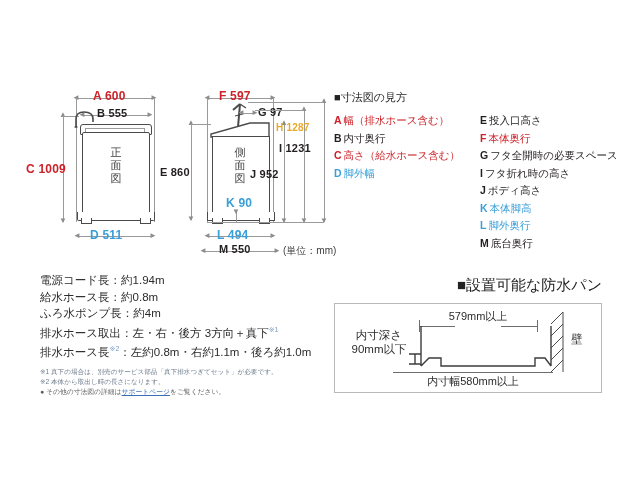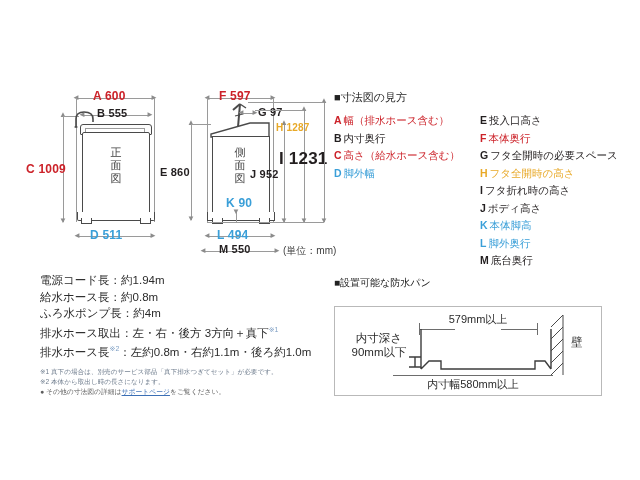--- a/index.html
+++ b/index.html
@@ -90,21 +90,21 @@
   .specs{position:absolute;left:40px;top:272px;width:300px;}
   .spec-line{font-size:11.5px;line-height:16.5px;color:#2b2b2b;white-space:nowrap;}
   .sup{font-size:7px;vertical-align:super;color:#7f9fc4;}
   .notes{margin-top:7px;}
   .note-line{font-size:6.6px;line-height:9.6px;color:#6d7b8c;white-space:nowrap;}
   .bullet-line{font-size:6.8px;line-height:10px;color:#5c5c5c;white-space:nowrap;margin-top:1px;}
   .lnk{color:#3b6fb5;text-decoration:underline;}
 
   
   .pan-wrap{position:absolute;left:334px;top:276px;width:268px;}
-  .pan-title{font-size:10px;color:#222;margin-bottom:16px;white-space:nowrap;}
+  .pan-title{font-size:15px;color:#222;margin-bottom:8px;white-space:nowrap;text-align:right;}
   .pan-box{position:relative;width:266px;height:88px;border:1px solid #b9b9b9;background:#fff;}
   .pan-depth{position:absolute;left:8px;top:24px;width:72px;text-align:center;font-size:11.5px;line-height:14px;color:#2b2b2b;}
   .pan-badge{
     position:absolute;left:92px;top:22px;width:96px;height:30px;border-radius:15px;
     background:#9a9a9a;color:#fff;font-size:11px;line-height:14px;text-align:center;
     display:flex;flex-direction:column;justify-content:center;
   }
   .pan-top-dim{position:absolute;left:84px;top:5px;width:118px;text-align:center;font-size:11px;color:#2b2b2b;}
   .pan-bottom-dim{position:absolute;left:58px;top:70px;width:160px;text-align:center;font-size:11px;color:#2b2b2b;}
   .pan-wall-label{position:absolute;left:236px;top:28px;font-size:11.5px;color:#2b2b2b;}
@@ -191,21 +191,21 @@
     <div class="hline" style="left:155px;top:40px;width:20px;"></div>
 
     <div class="vline" style="left:248px;top:40px;height:98px;"></div>
     <div class="tick" style="left:244px;top:35px;">▲</div>
     <div class="tick" style="left:244px;top:133px;">▼</div>
     <div class="dimlabel black abs" style="left:214px;top:84px;font-size:11px;">J 952</div>
 
     <div class="vline" style="left:268px;top:26px;height:112px;"></div>
     <div class="tick" style="left:264px;top:21px;">▲</div>
     <div class="tick" style="left:264px;top:133px;">▼</div>
-    <div class="dimlabel black abs" style="left:243px;top:65px;font-size:17px;">I 1231</div>
+    <div class="dimlabel black abs" style="left:243px;top:58px;font-size:11px;">I 1231</div>
     <div class="hline" style="left:219px;top:26px;width:49px;"></div>
 
     <div class="vline" style="left:288px;top:18px;height:120px;"></div>
     <div class="tick" style="left:284px;top:13px;">▲</div>
     <div class="tick" style="left:284px;top:133px;">▼</div>
     <div class="dimlabel orange abs" style="left:240px;top:38px;font-size:10px;">H 1287</div>
     <div class="hline" style="left:212px;top:18px;width:76px;"></div>
     <div class="hline" style="left:171px;top:138px;width:117px;"></div>
 
     <div class="dimlabel blue abs" style="left:190px;top:112px;font-size:12px;">K 90</div>
@@ -246,23 +246,20 @@
         <div class="legend-item">
           <span class="key black">E</span><span class="black">投入口高さ</span>
         </div>
         <div class="legend-item">
           <span class="key red">F</span><span class="red">本体奥行</span>
         </div>
         <div class="legend-item">
           <span class="key black">G</span><span class="black">フタ全開時の必要スペース</span>
         </div>
         <div class="legend-item">
-          <span class="key orange">H</span><span class="orange">フタ全開時の高さ</span>
-        </div>
-        <div class="legend-item">
           <span class="key black">I</span><span class="black">フタ折れ時の高さ</span>
         </div>
         <div class="legend-item">
           <span class="key black">J</span><span class="black">ボディ高さ</span>
         </div>
         <div class="legend-item">
           <span class="key blue">K</span><span class="blue">本体脚高</span>
         </div>
         <div class="legend-item">
           <span class="key blue">L</span><span class="blue">脚外奥行</span>

